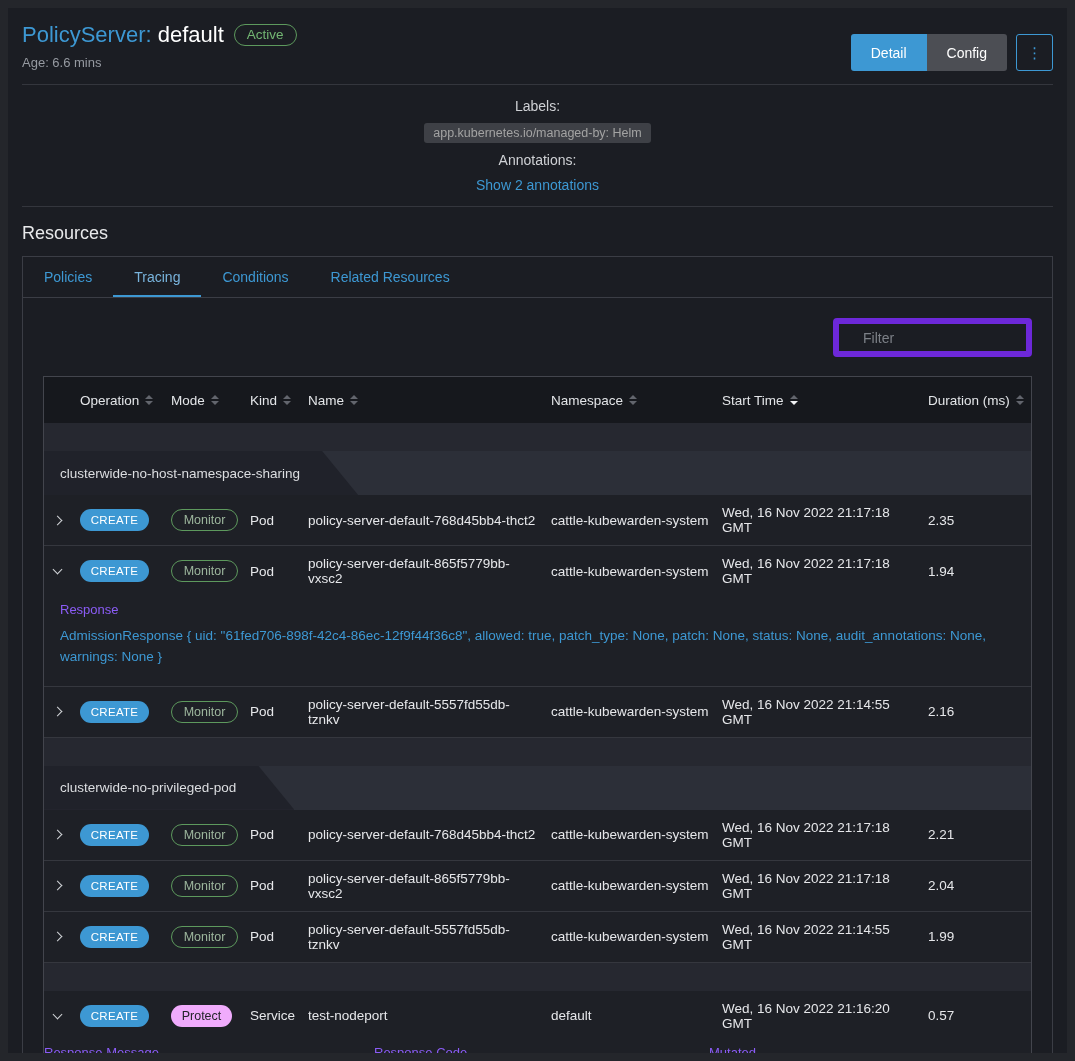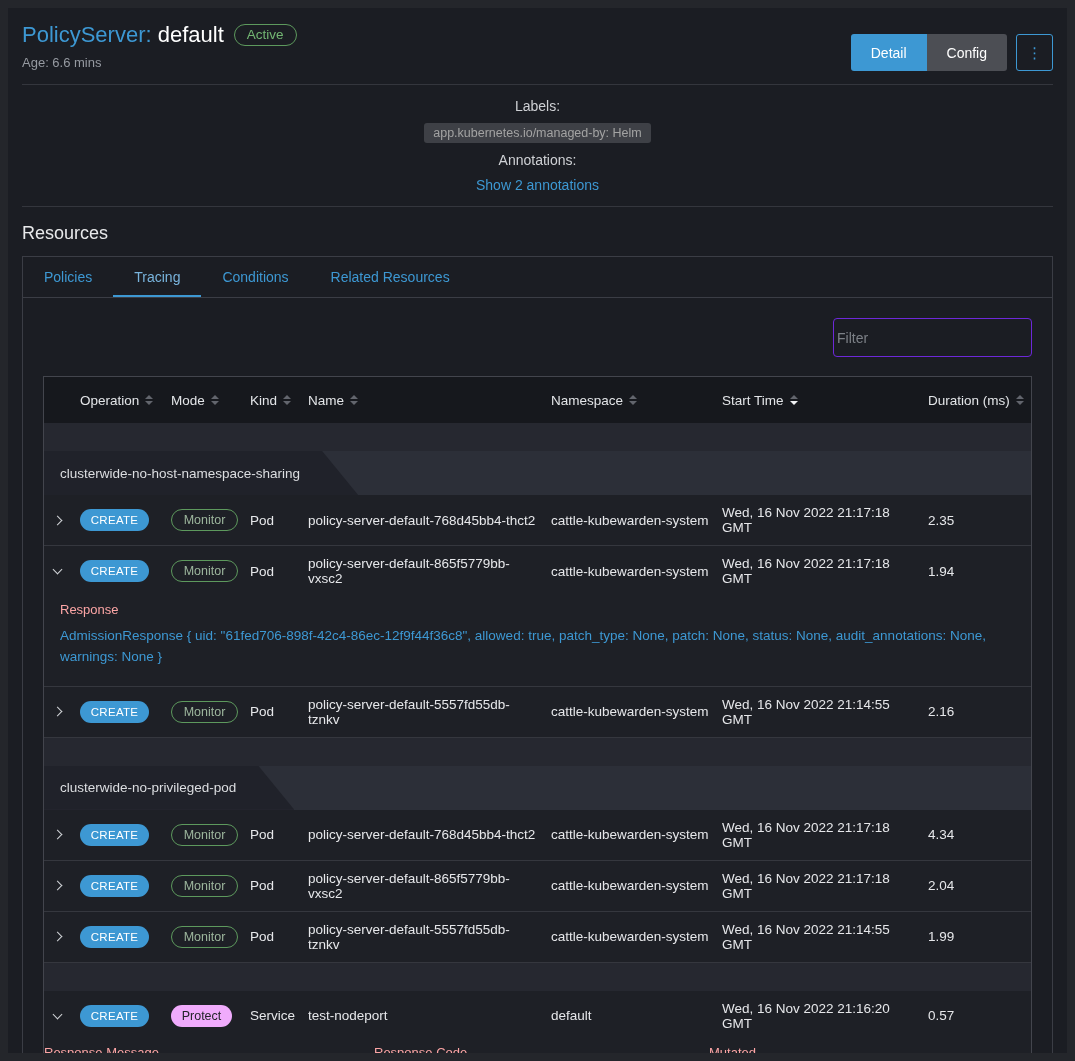--- a/index.html
+++ b/index.html
@@ -48,21 +48,21 @@
   
   .tabbed-box{ border:1px solid #3b3d45; }
   .tab-strip{ display:flex; border-bottom:1px solid #3b3d45; }
   .tab{ padding:12px 21px 10px; font-size:14px; color:#3d98d3; cursor:pointer;
         border-bottom:2px solid transparent; }
   .tab.active{ color:#79b4dd; border-bottom-color:#3d98d3; }
 
   .panel{ padding:20px; }
   .filter-row{ display:flex; justify-content:flex-end; margin-bottom:19px; }
   .filter-input{ width:199px; height:39px; background:transparent; color:#e2e4e8;
-    border:1px solid #6d28d9; border-radius:4px; padding:0 3px; font-size:14px;
+    border:6px solid #6d28d9; border-radius:4px; padding:0 24px; font-size:14px;
     font-family:inherit; outline:none; }
   .filter-input::placeholder{ color:#7c8087; }
 
   
   .trace-table{ border:1px solid #43454d; }
   .grid-row{ display:grid;
     grid-template-columns:36px 91px 79px 58px 243px 171px 206px 1fr; }
   .thead{ background:#16181d; min-height:46px; align-items:center; }
   .th{ color:#e3e5e8; font-size:13.5px; display:flex; align-items:center; gap:6px;
        cursor:pointer; padding:12px 6px 12px 0; }
@@ -93,21 +93,21 @@
 
   .badge{ display:inline-block; text-align:center; border-radius:20px; }
   .badge.op{ background:#3d98d3; color:#fff; font-size:11.5px; width:69px;
     padding:5px 0; letter-spacing:.3px; }
   .badge.mode-monitor{ border:1px solid #5d995d; color:#9db69d; font-size:12.5px;
     width:67px; padding:3px 0; }
   .badge.mode-protect{ background:#f0abfc; color:#23242a; font-size:12.5px;
     width:61px; padding:4px 0; }
 
   .detail-block{ padding:6px 16px 18px; }
-  .detail-label{ color:#fca5a5; font-size:13px; }
+  .detail-label{ color:#8b5cf6; font-size:13px; }
   .response-text{ color:#3d98d3; font-size:13.5px; margin-top:9px; line-height:1.55;
     max-width:985px; }
   .verdict-grid{ display:grid; grid-template-columns:330px 335px 1fr; padding:4px 0 2px; }
   .verdict-cell .detail-label{ display:block; margin-bottom:9px; }
 </style>
 </head>
 <body>
 
 <div class="viewport">
   <div class="content">
@@ -288,21 +288,21 @@
     <div class="grid-row trow">
       <div class="cell expand">
                     <span class="chev right"></span>
                   </div>
       <div class="cell"><span class="badge op">CREATE</span></div>
       <div class="cell"><span class="badge mode-monitor">Monitor</span></div>
       <div class="cell">Pod</div>
       <div class="cell">policy-server-default-768d45bb4-thct2</div>
       <div class="cell">cattle-kubewarden-system</div>
       <div class="cell">Wed, 16 Nov 2022 21:17:18 GMT</div>
-      <div class="cell">4.34</div>
+      <div class="cell">2.21</div>
     </div>
   </div>
 
   <div class="row-block">
     <div class="grid-row trow">
       <div class="cell expand">
                     <span class="chev right"></span>
                   </div>
       <div class="cell"><span class="badge op">CREATE</span></div>
       <div class="cell"><span class="badge mode-monitor">Monitor</span></div>

